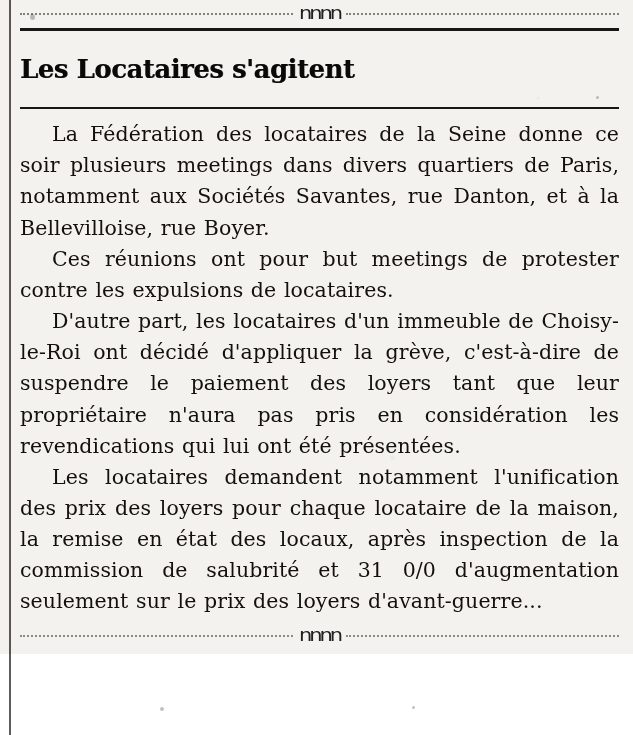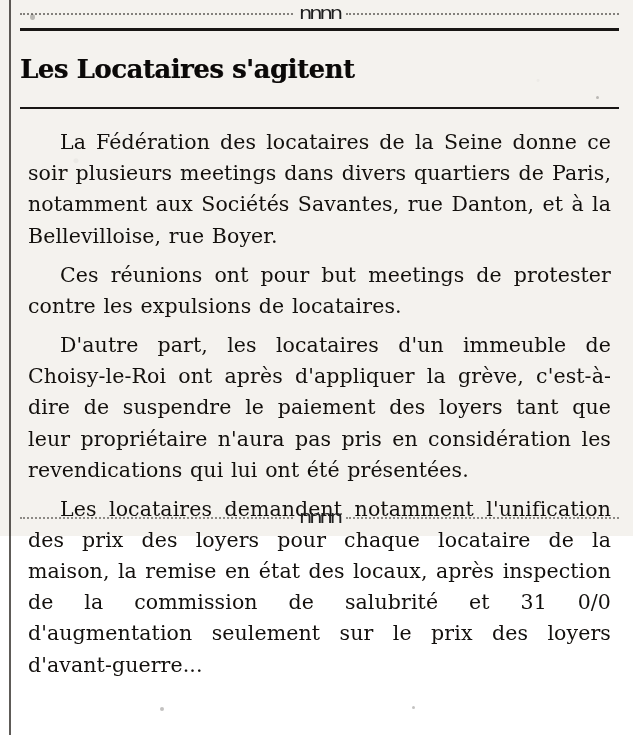--- a/index.html
+++ b/index.html
@@ -9,21 +9,21 @@
   }
   body {
     width: 633px;
     height: 735px;
     overflow: hidden;
     font-family: "DejaVu Serif", serif;
   }
   .page {
     position: relative;
     width: 633px;
-    height: 536px;
+    height: 654px;
     background: #f2f0ec;
     background-image:
       radial-gradient(circle at 12% 30%, rgba(0,0,0,0.035) 0 2px, transparent 3px),
       radial-gradient(circle at 62% 70%, rgba(0,0,0,0.03) 0 2px, transparent 3px),
       radial-gradient(circle at 85% 15%, rgba(0,0,0,0.03) 0 1px, transparent 2px);
     box-sizing: border-box;
     padding: 0 14px 0 20px;
     color: #161412;
     filter: contrast(1.02);
   }
@@ -85,21 +85,21 @@
     font-size: 20.5px;
     line-height: 1.52;
     text-align: justify;
     text-align-last: left;
     letter-spacing: 0.1px;
     word-spacing: 1px;
     padding-top: 8px;
     color: #15120f;
   }
   .body-text p {
-    margin: 8px;
+    margin: 0;
     text-indent: 32px;
   }
   .bottom-ornament {
     position: absolute;
     left: 20px;
     right: 14px;
     bottom: 8px;
     height: 22px;
     display: flex;
     align-items: center;
@@ -133,21 +133,21 @@
 
   <div class="headline-rule-top"></div>
 
   <h1 class="headline">Les Locataires s'agitent</h1>
 
   <div class="headline-rule-bottom"></div>
 
   <div class="body-text">
     <p>La Fédération des locataires de la Seine donne ce soir plusieurs meetings dans divers quartiers de Paris, notamment aux Sociétés Savantes, rue Danton, et à la Bellevilloise, rue Boyer.</p>
     <p>Ces réunions ont pour but meetings de protester contre les expulsions de locataires.</p>
-    <p>D'autre part, les locataires d'un immeuble de Choisy-le-Roi ont après d'appliquer la grève, c'est-à-dire de suspendre le paiement des loyers tant que leur propriétaire n'aura pas pris en considération les revendications qui lui ont été présentées.</p>
+    <p>D'autre part, les locataires d'un immeuble de Choisy-le-Roi ont décidé d'appliquer la grève, c'est-à-dire de suspendre le paiement des loyers tant que leur propriétaire n'aura pas pris en considération les revendications qui lui ont été présentées.</p>
     <p>Les locataires demandent notamment l'unification des prix des loyers pour chaque locataire de la maison, la remise en état des locaux, après inspection de la commission de salubrité et 31 0/0 d'augmentation seulement sur le prix des loyers d'avant-guerre...</p>
   </div>
 
   <div class="bottom-ornament">
     <div class="rule-left"></div>
     <div class="squiggle">nnnn</div>
     <div class="rule-right"></div>
   </div>
 
   <span class="speck" style="left:30px;top:14px;width:5px;height:6px;"></span>

